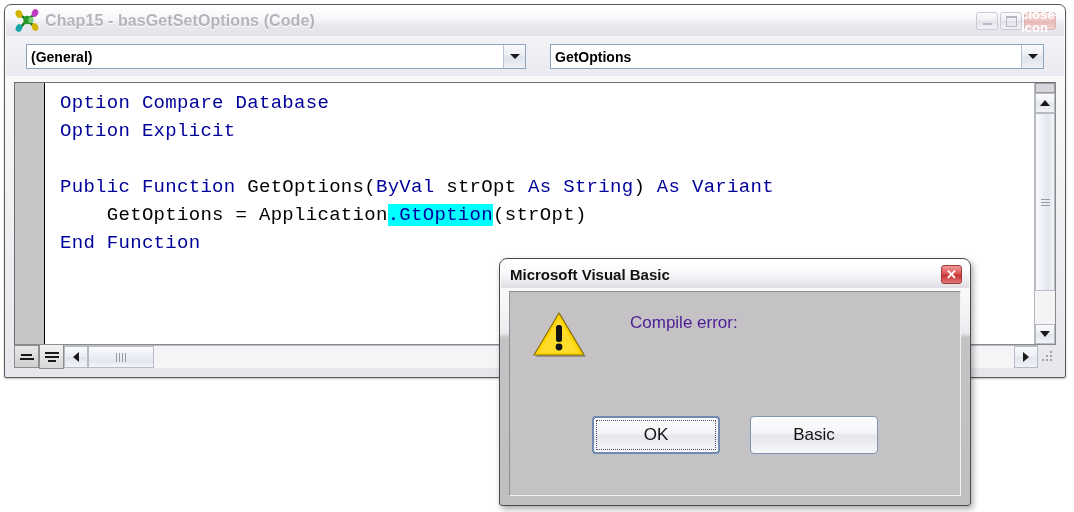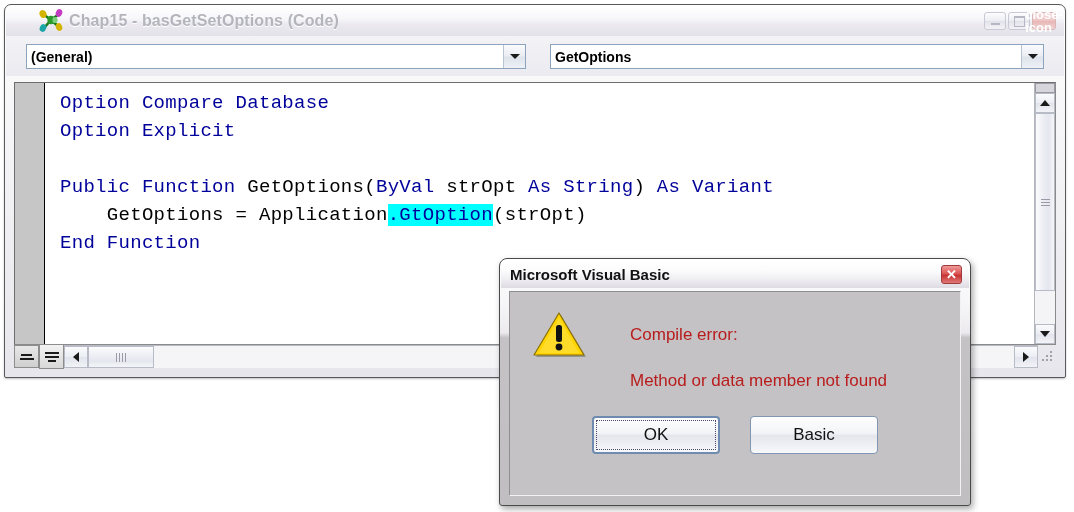--- a/index.html
+++ b/index.html
@@ -36,21 +36,20 @@
   .titlebar {
     position: absolute;
     left: 1px; top: 1px;
     width: 1058px;
     height: 30px;
     border-radius: 6px 6px 0 0;
     background: linear-gradient(to bottom, #ffffff 0%, #f7f7fa 42%, #eceaf0 60%, #e3e1e9 100%);
     display: flex;
     align-items: center;
     box-sizing: border-box;
-    padding-left: 24px;
   }
 
   .win-icon {
     width: 26px; height: 24px;
     margin-left: 8px; margin-right: 5px;
     flex: 0 0 auto;
     position: relative;
   }
 
   .title-text {
@@ -72,21 +71,21 @@
 
   .tb-btn {
     width: 22px; height: 18px;
     border-radius: 3px;
     border: 1px solid #c9c9d6;
     background: linear-gradient(to bottom, #fdfdfe 0%, #ededf3 48%, #e2e2ea 52%, #f3f3f7 100%);
     position: relative;
     box-sizing: border-box;
   }
   .tb-btn.close {
-    width: 24px;
+    width: 32px;
     border: 1px solid #d9b4b4;
     background: linear-gradient(to bottom, #f6dcdc 0%, #eec3c3 48%, #e8b6b6 52%, #f2d2d2 100%);
   }
   .tb-glyph {
     position: absolute;
     left: 0; right: 0; top: 0; bottom: 0;
     display: flex; align-items: center; justify-content: center;
     font-size: 11px;
     color: #b9b9c6;
     font-weight: bold;
@@ -400,24 +399,23 @@
 
   .warn-icon {
     position: absolute;
     left: 22px; top: 18px;
     width: 54px; height: 48px;
   }
 
   .dlg-msg {
     position: absolute;
     font-size: 17px;
-    color: #b91c1c;
+    color: #4c1d95;
     white-space: nowrap;
     font-family: "Liberation Sans", sans-serif;
-    margin-top: 12px;
   }
   .dlg-msg.line1 { left: 120px; top: 21px; }
   .dlg-msg.line2 { left: 120px; top: 67px; }
 
   .dlg-buttons {
     position: absolute;
     left: 0; right: 0;
     top: 124px;
     display: flex;
     justify-content: center;
@@ -582,21 +580,20 @@
       <div class="warn-icon">
         <svg width="54" height="48" viewBox="0 0 54 48">
           <polygon points="27,3 52,45 2,45" fill="#5c5c5c" opacity="0.45" transform="translate(2,2)"></polygon>
           <polygon points="27,3 52,45 2,45" fill="#ffd400" stroke="#8a7000" stroke-width="1.2" stroke-linejoin="round"></polygon>
           <polygon points="27,8 47,43 7,43" fill="#ffe24d" opacity="0.55"></polygon>
           <rect x="24" y="15" width="6" height="17" rx="2.5" fill="#111111"></rect>
           <circle cx="27" cy="37" r="3.4" fill="#111111"></circle>
         </svg>
       </div>
       <div class="dlg-msg line1">Compile error:</div>
-      <div class="dlg-msg line2">Method or data member not found</div>
 
       <div class="dlg-buttons">
         <div class="dlg-btn default">
           <span>OK</span>
         </div>
         <div class="dlg-btn">
           <span>Basic</span>
         </div>
       </div>
     </div>

